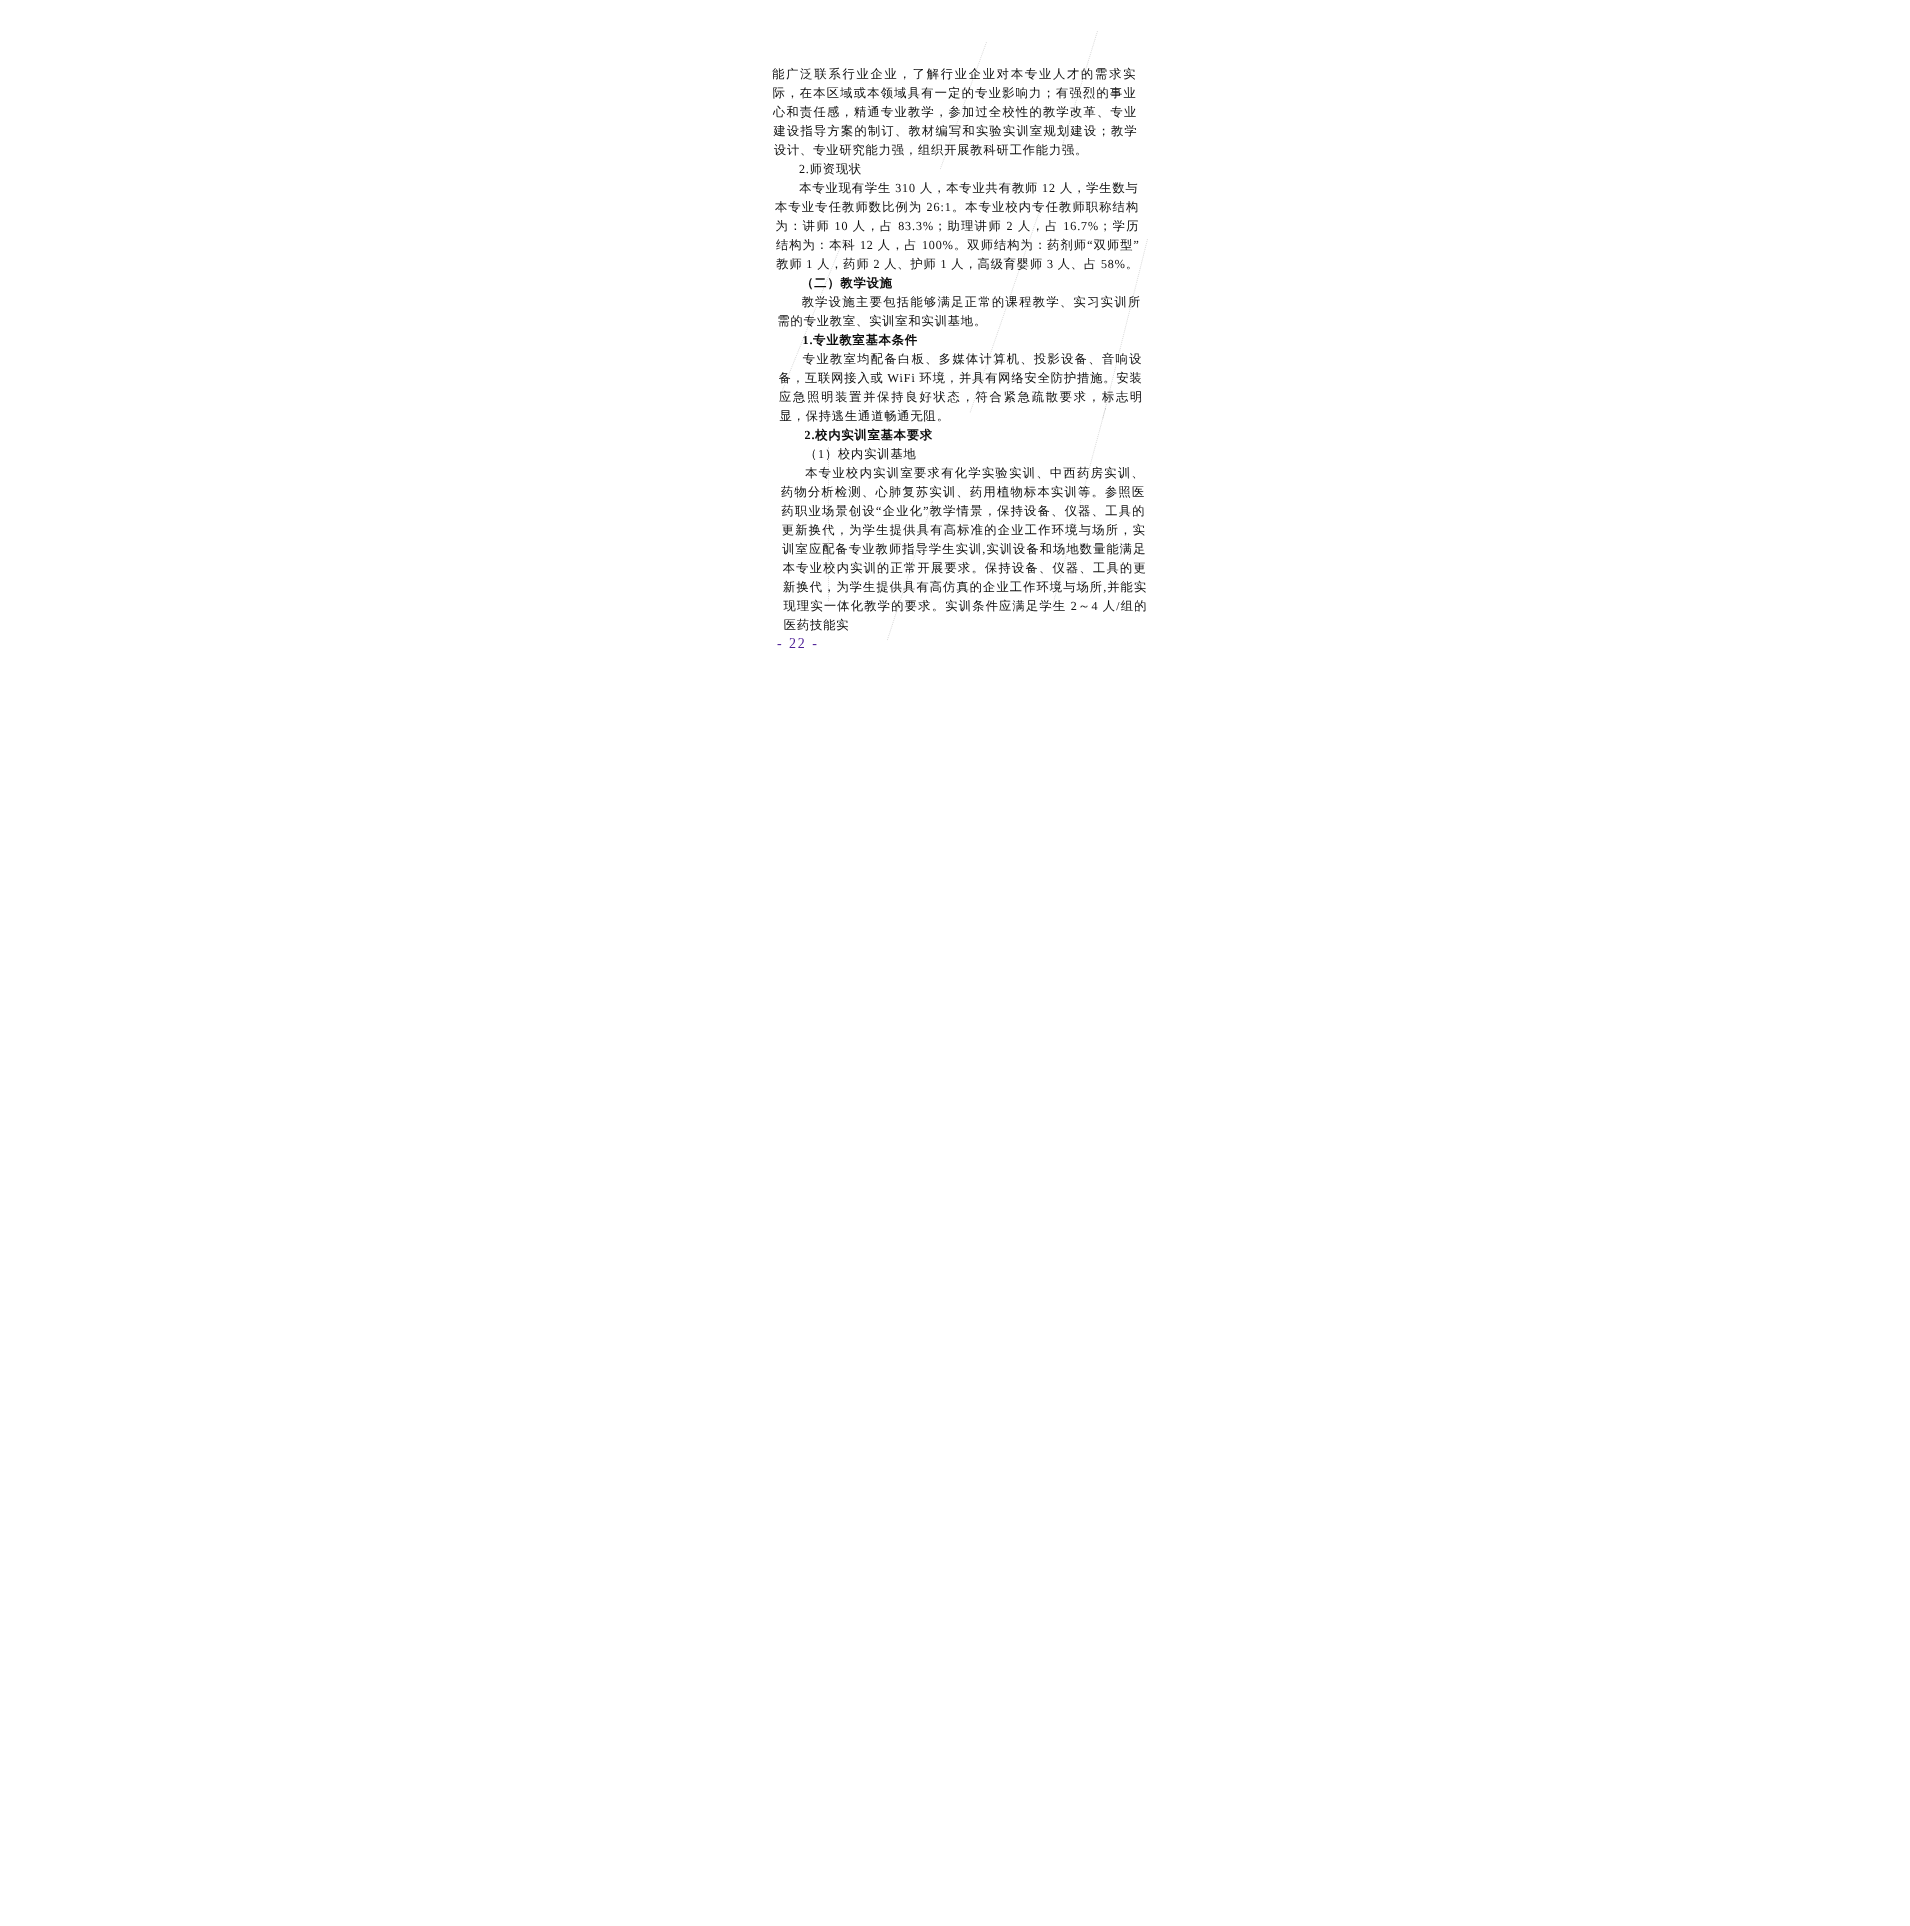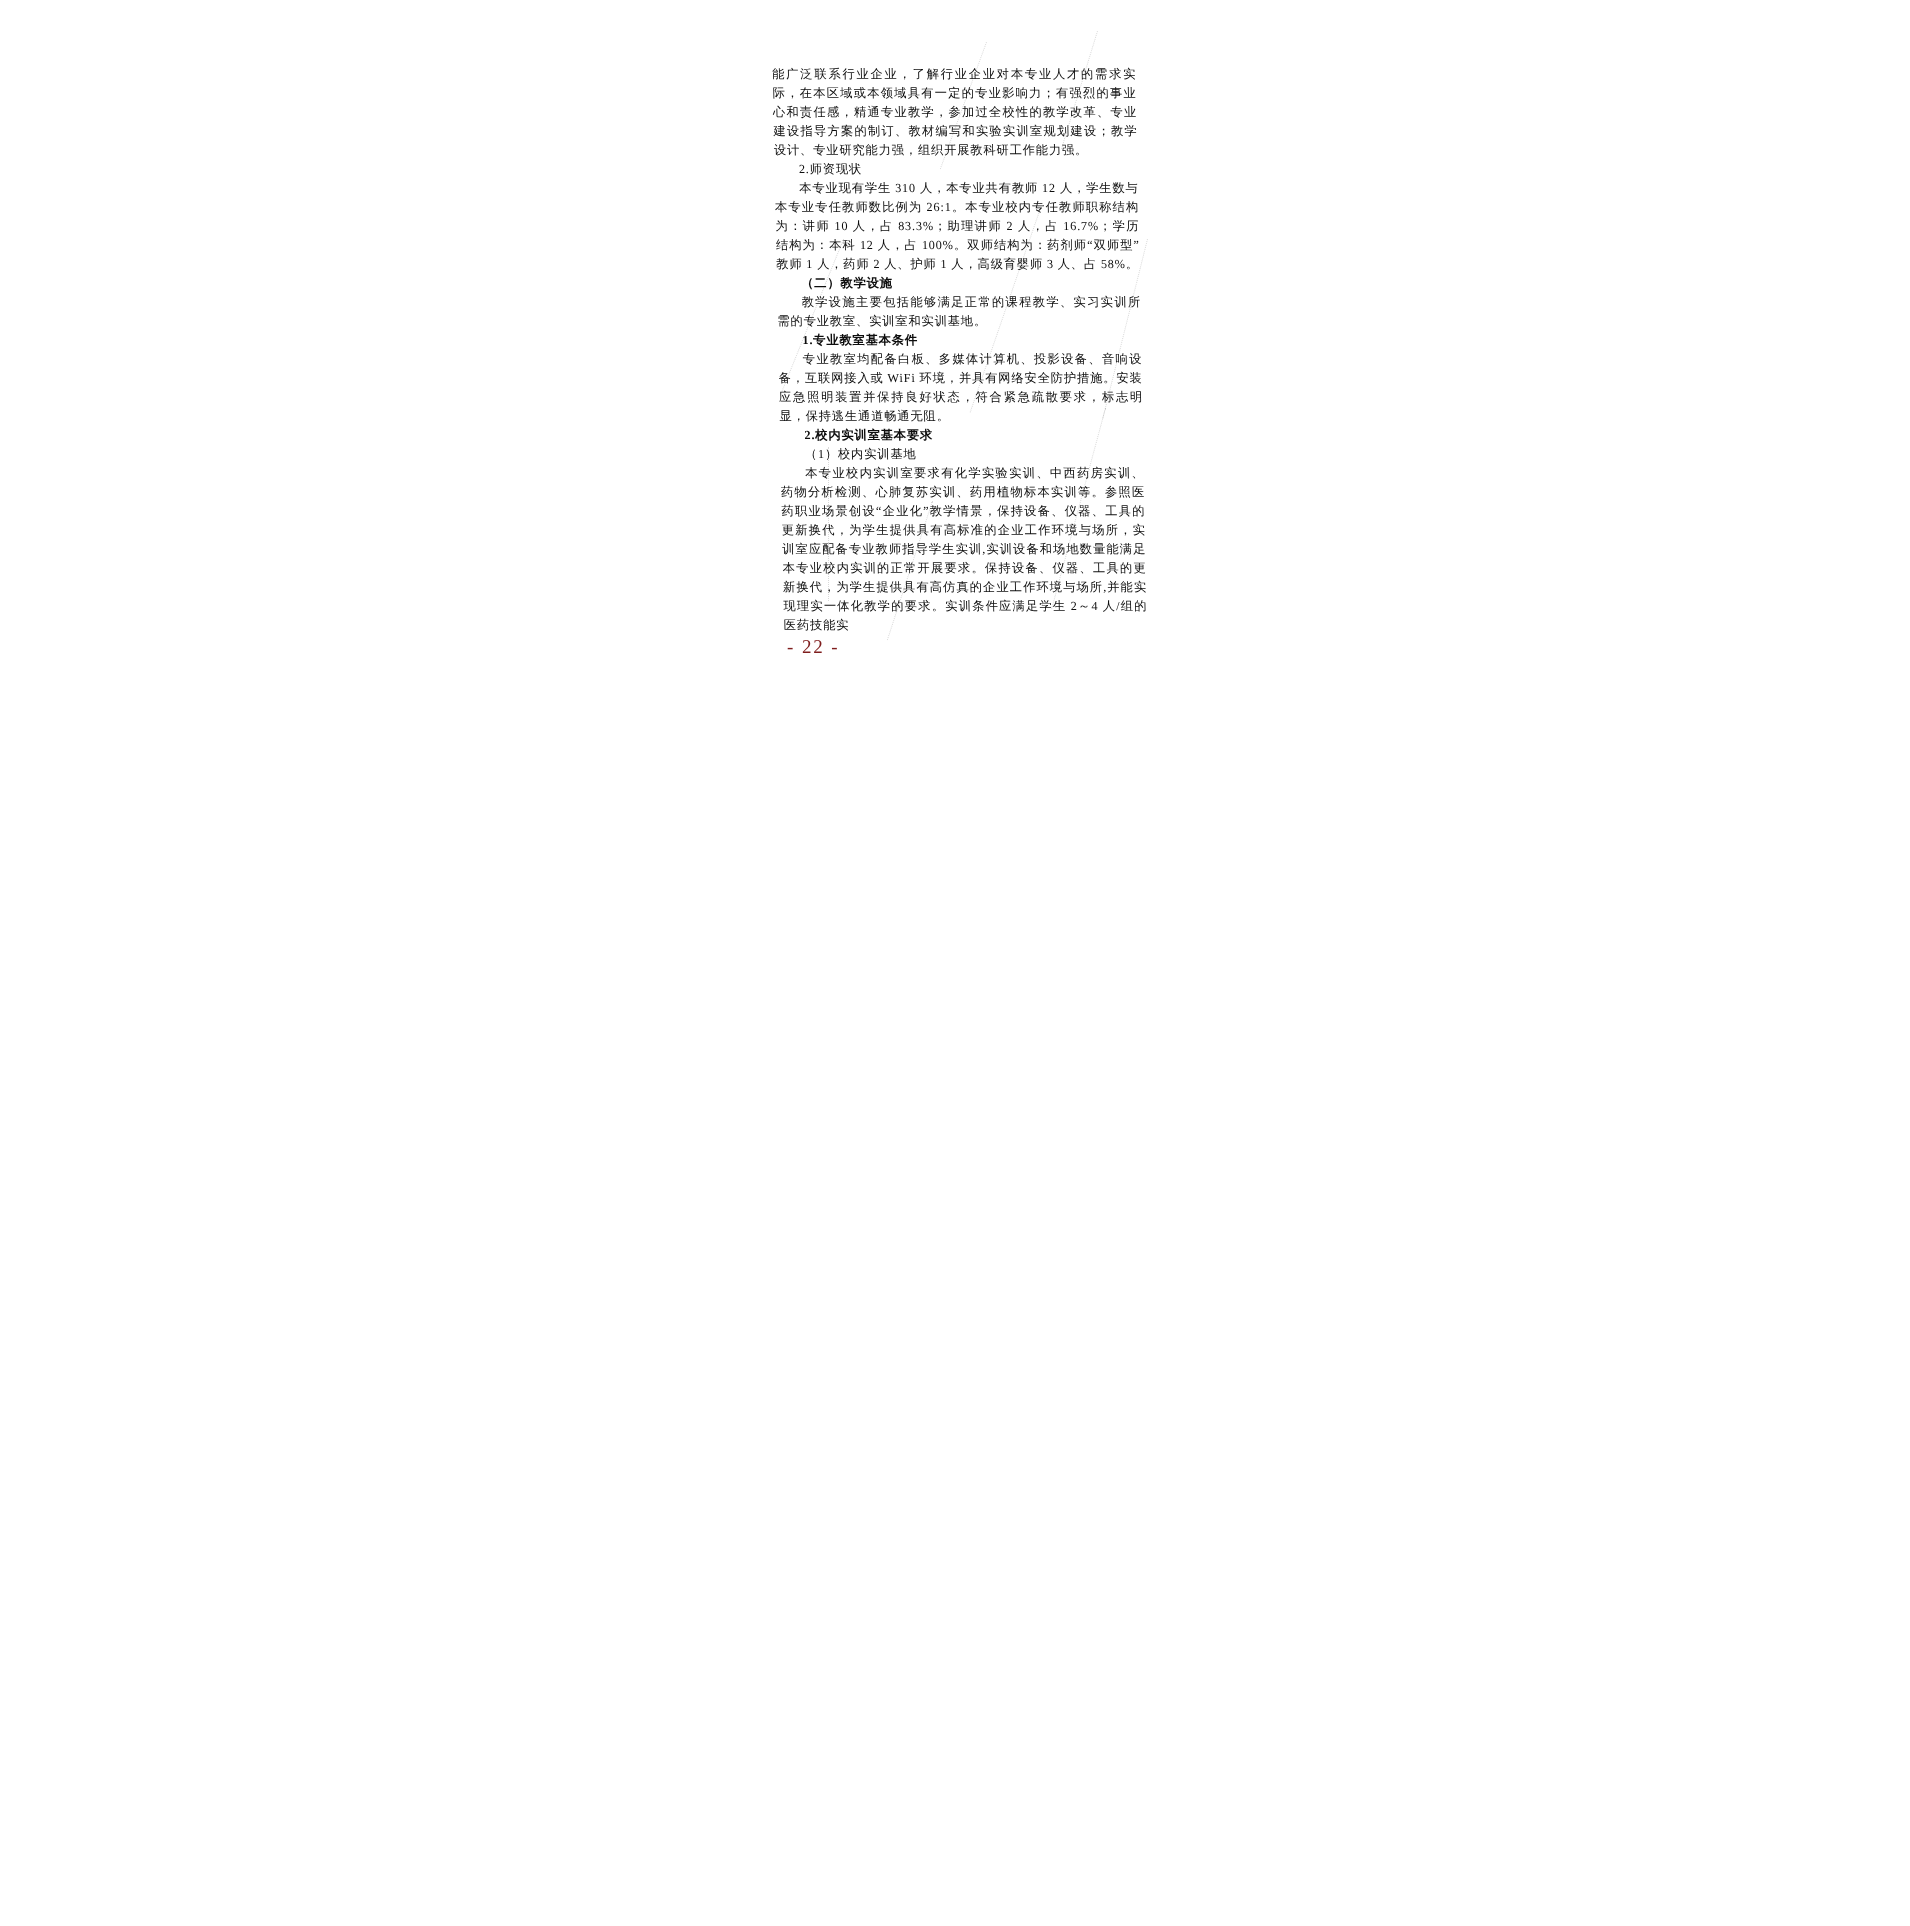--- a/index.html
+++ b/index.html
@@ -28,25 +28,25 @@
     text-justify: inter-ideograph;
     transform: skewX(1.2deg);
     transform-origin: 50% 50%;
   }
   .text-block p { margin: 0; padding: 0; }
   .indent { text-indent: 2em; }
   .heading-bold { font-weight: 700; }
 
   .page-number {
     position: absolute;
-    left: 71px;
+    left: 61px;
     top: 636px;
-    font-size: 19px;
+    font-size: 14px;
     letter-spacing: 1.9px;
-    color: #7f1d1d;
+    color: #4c1d95;
     white-space: pre;
   }
 
   
   .dots {
     position: absolute;
     background-image: radial-gradient(circle, rgba(0,0,0,0.30) 0.3px, rgba(0,0,0,0) 0.3px);
     background-size: 1.5px 3.5px;
     opacity: 0.55;
     pointer-events: none;

